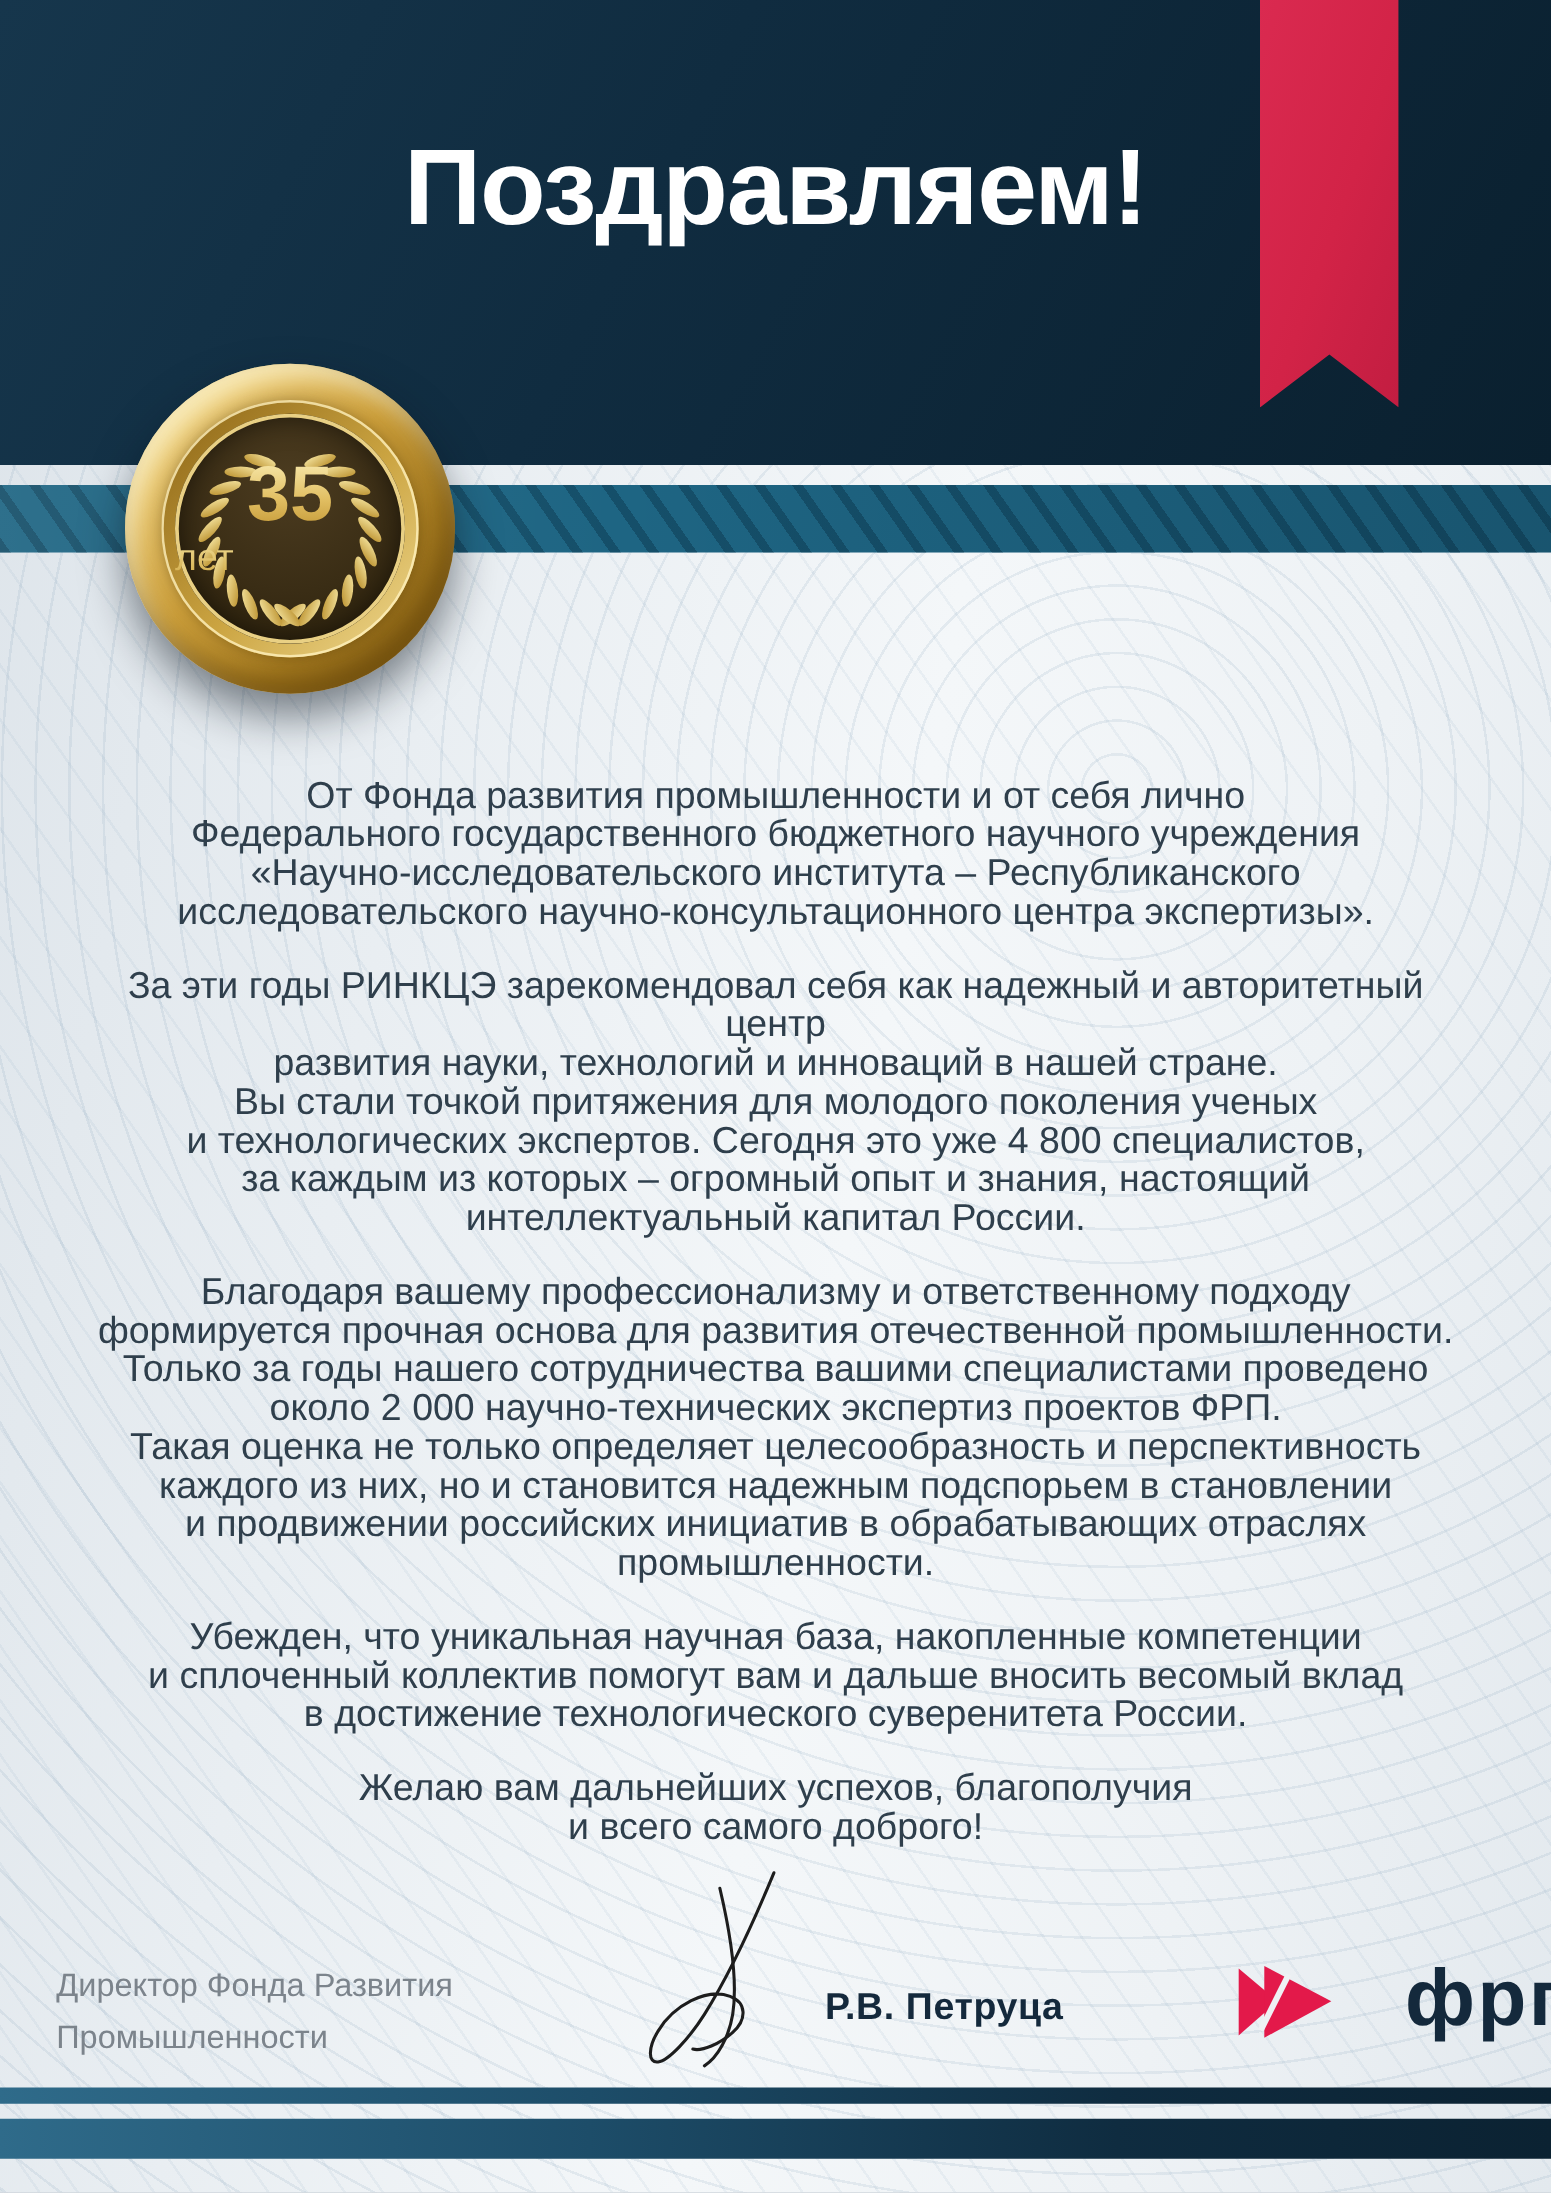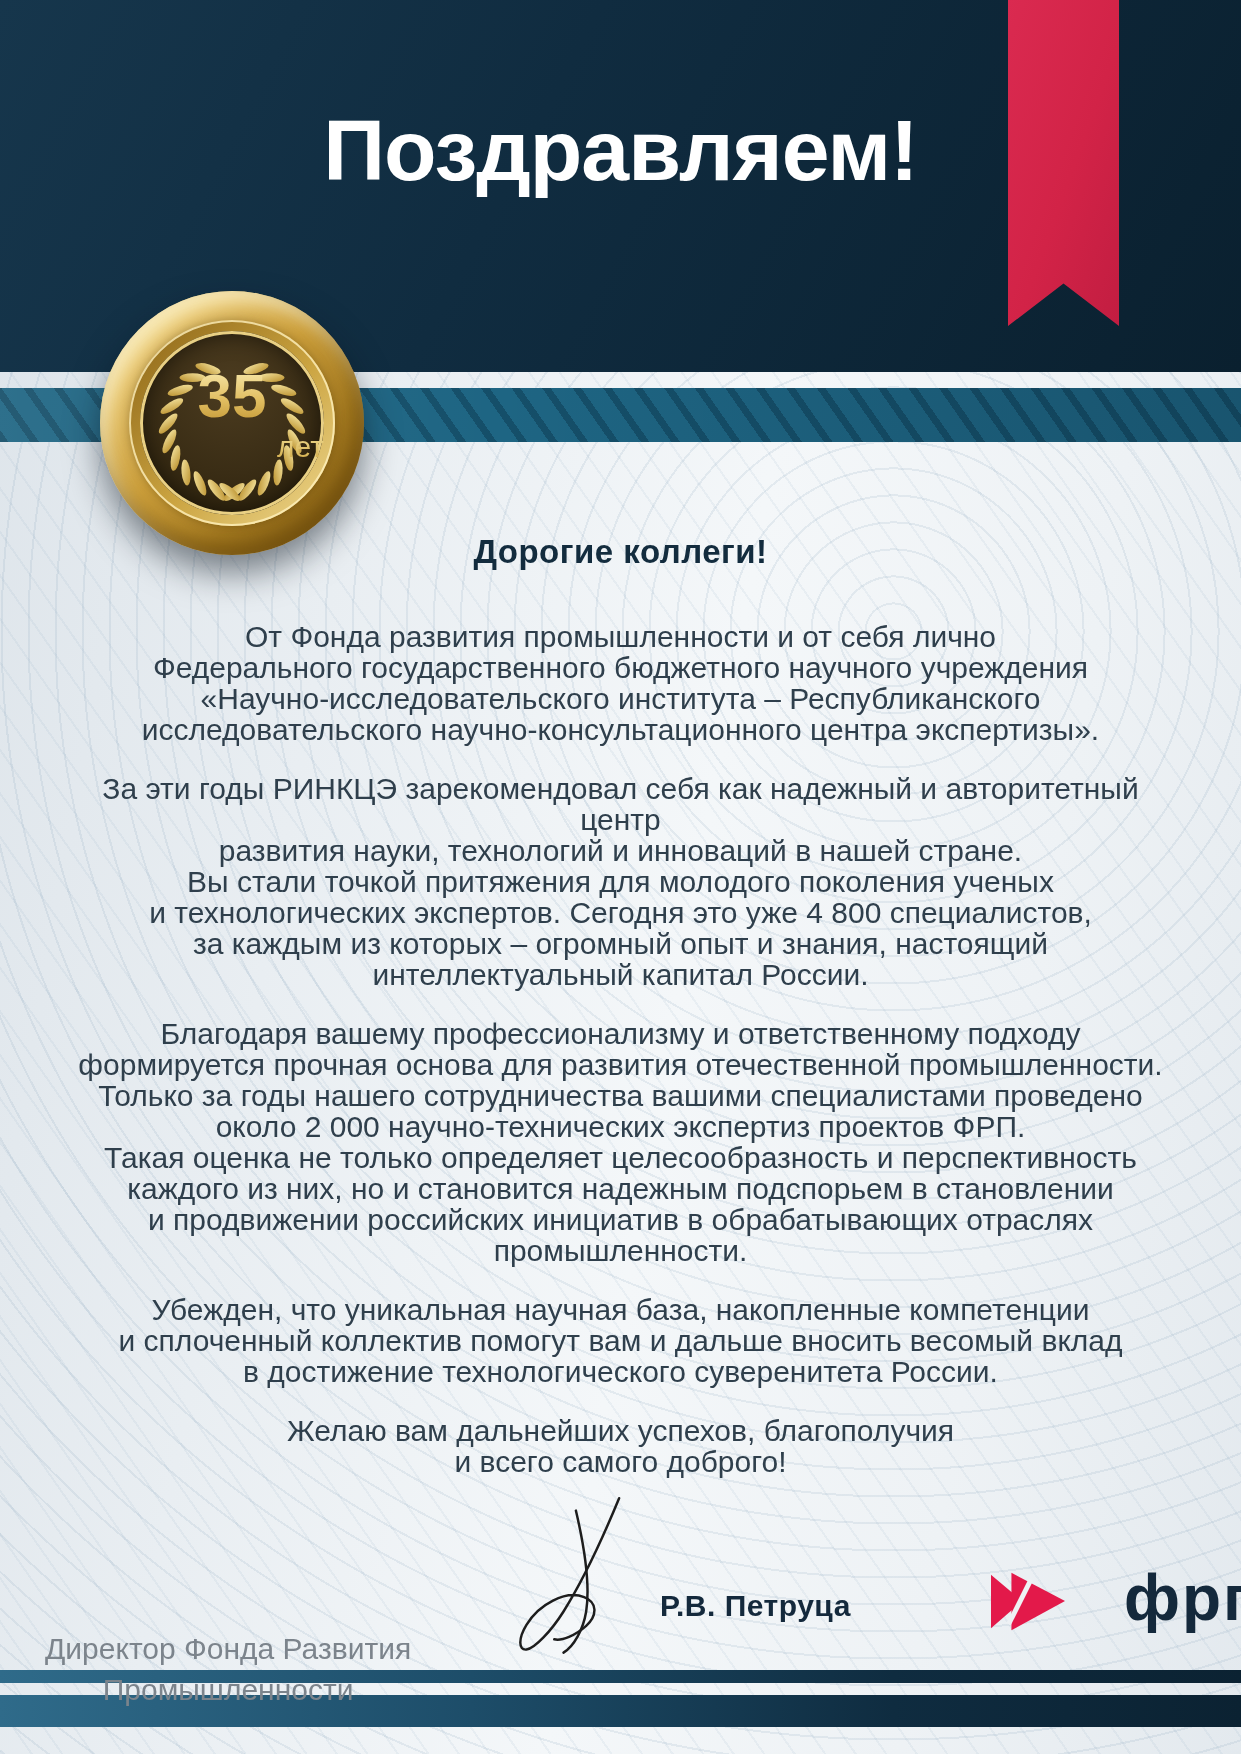--- a/index.html
+++ b/index.html
@@ -53,40 +53,40 @@
     box-shadow:inset 0 0 0 3px #e9d084, inset 0 0 24px rgba(0,0,0,.6);
   }
   .wreath{position:absolute;inset:0;width:100%;height:100%;}
   .medal-num{
     position:absolute;left:0;top:34px;width:100%;text-align:center;
     font-size:62px;line-height:62px;font-weight:700;
     background:linear-gradient(180deg,#f9ecb2 0%,#e2bf63 55%,#c09431 100%);
     -webkit-background-clip:text;background-clip:text;color:transparent;
   }
   .medal-unit{
-    position:absolute;left:0;top:99px;width:100%;text-align:right;
+    position:absolute;left:0;top:99px;width:100%;text-align:left;
     font-size:30px;line-height:34px;font-weight:400;
     background:linear-gradient(180deg,#f3e19c 0%,#cfa742 100%);
     -webkit-background-clip:text;background-clip:text;color:transparent;
   }
   
   .greeting{
     position:absolute;left:0;top:532px;width:1241px;margin:0;z-index:3;
     text-align:center;color:#132c3e;font-size:33px;line-height:40px;font-weight:700;letter-spacing:.5px;
   }
   .letter{
     position:absolute;left:70px;top:621px;width:1101px;z-index:3;
     text-align:center;color:#2f3f4c;font-size:30px;line-height:31px;font-weight:400;
   }
   .letter .para{margin:0 0 28px 0;}
   .letter .para:last-child{margin-bottom:0;}
   
   .director{
-    position:absolute;left:45px;top:1628px;z-index:3;
-    color:#7c848c;font-size:30px;line-height:41px;font-weight:400;text-align:center;
+    position:absolute;left:45px;top:1568px;z-index:3;
+    color:#7c848c;font-size:26px;line-height:41px;font-weight:400;
   }
   .signature{position:absolute;left:495px;top:1490px;width:170px;height:175px;z-index:3;}
   .sig-name{
     position:absolute;left:660px;top:1588px;z-index:3;
     color:#14293c;font-size:30px;line-height:36px;font-weight:700;letter-spacing:.5px;text-align:center;
   }
   .logo{position:absolute;left:990px;top:1566px;z-index:3;display:flex;align-items:flex-start;gap:44px;}
   .logo-arrows{width:76px;height:60px;margin-top:6px;}
   .logo-text{
     margin-left:14px;color:#14293c;font-size:64px;line-height:64px;font-weight:700;letter-spacing:2px;
@@ -148,21 +148,20 @@
             <use href="#leaf" transform="rotate(76)  translate(64,0) rotate(52)"></use>
             <use href="#leaf" transform="rotate(88)  translate(64,0) rotate(52)"></use>
           </g>
         </g>
       </svg>
       <div class="medal-num">35</div>
       <div class="medal-unit">лет</div>
     </div>
   </div>
 
-  <h2 class="greeting">Дорогие коллеги!</h2>
 
   <div class="letter">
     <div class="para">
         <div>От Фонда развития промышленности и от себя лично</div>
         <div>Федерального государственного бюджетного научного учреждения</div>
         <div>«Научно-исследовательского института – Республиканского</div>
         <div>исследовательского научно-консультационного центра экспертизы».</div>
       </div>
     <div class="para">
         <div>За эти годы РИНКЦЭ зарекомендовал себя как надежный и авторитетный центр</div>

